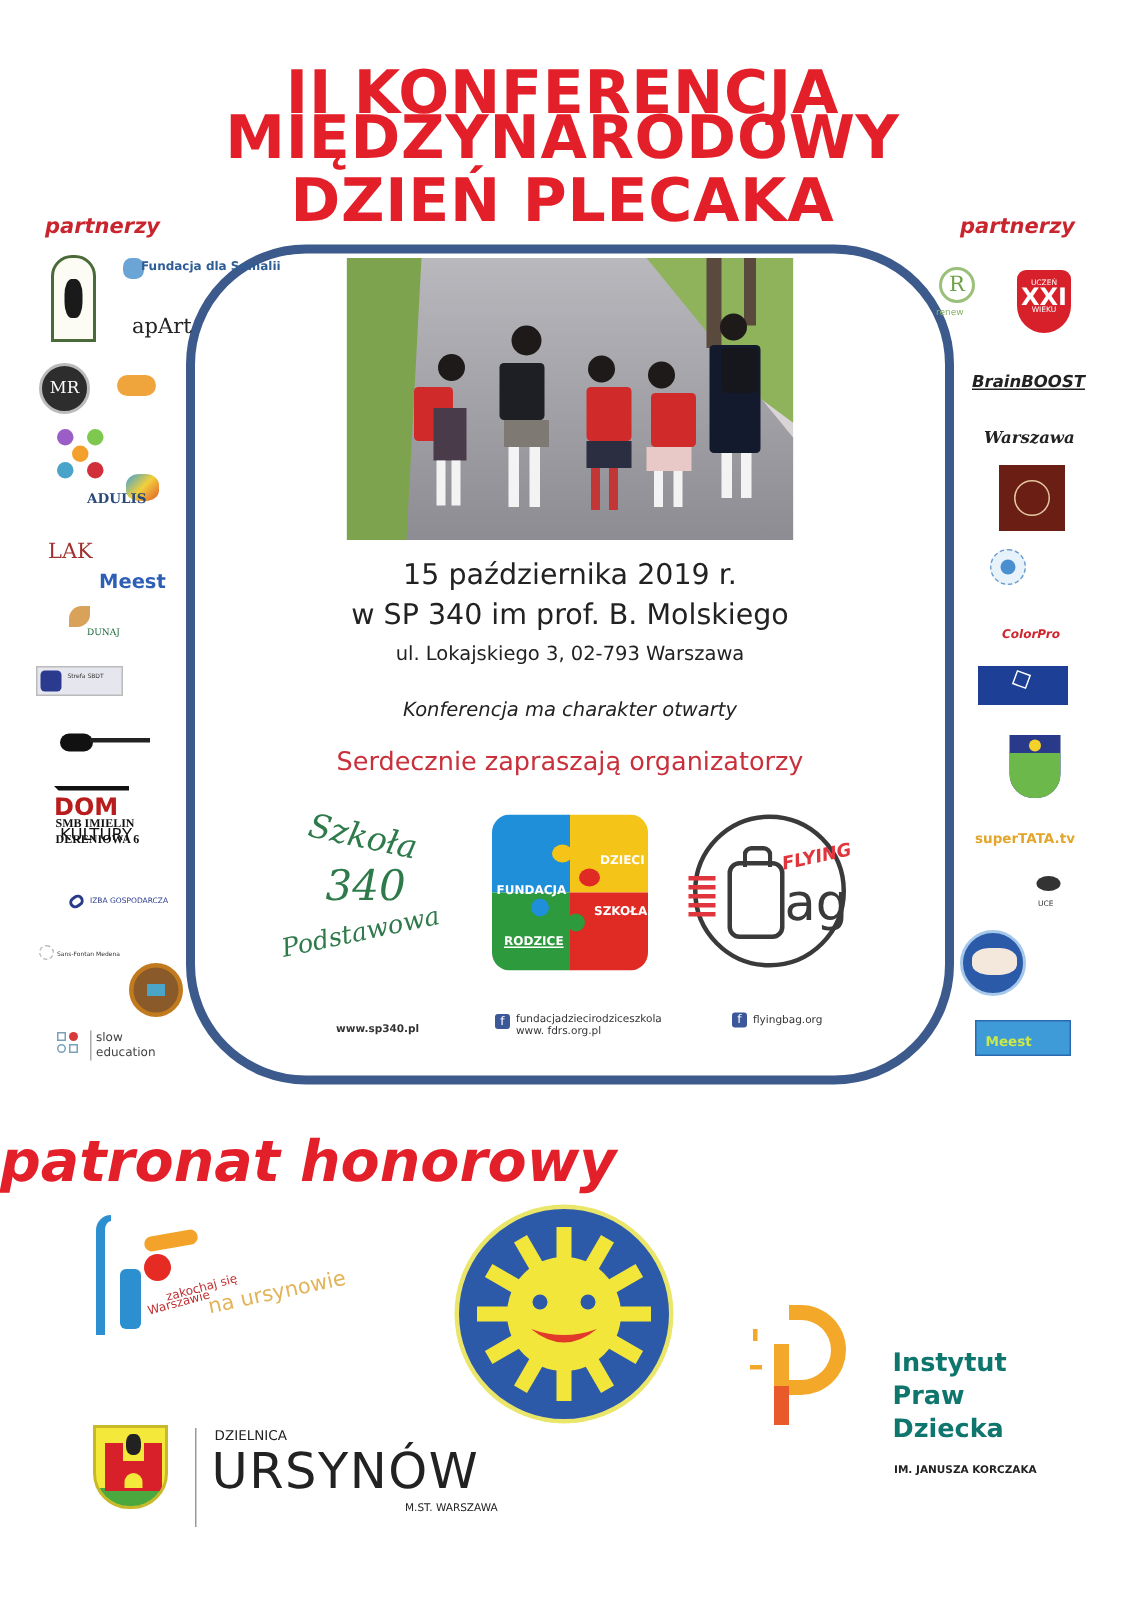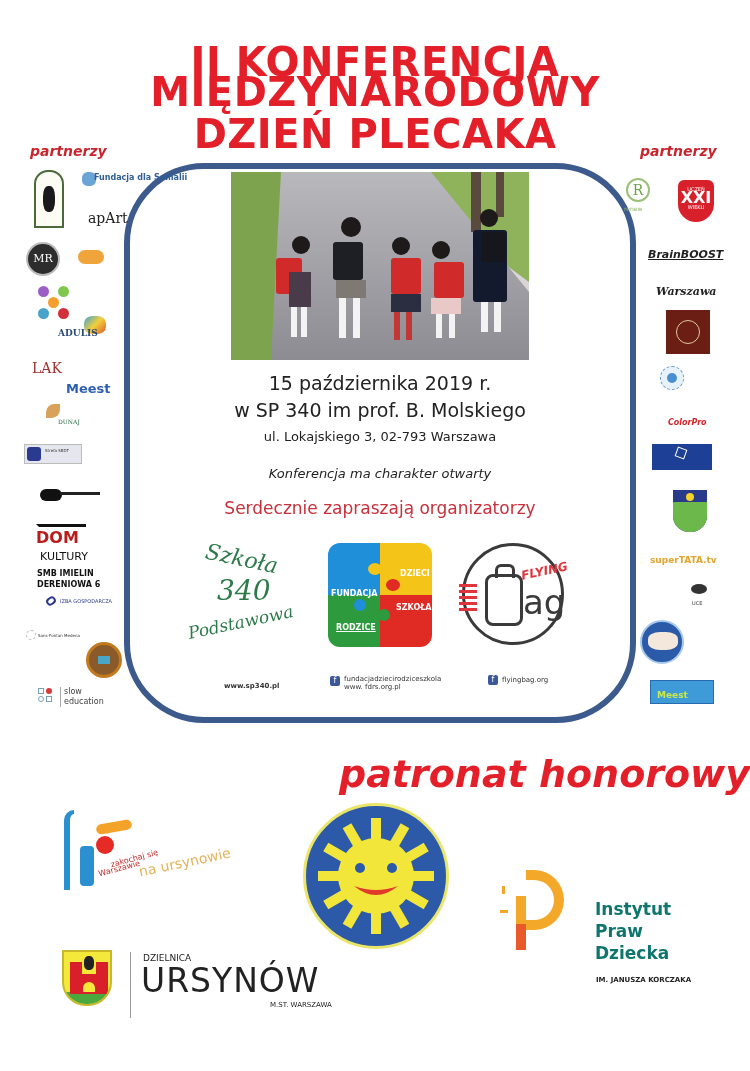--- a/index.html
+++ b/index.html
@@ -25,21 +25,21 @@
 
   .date { position: absolute; left: 0; width: 760px; text-align: center; font-family: "DejaVu Sans", sans-serif; color: #222; }
   .d1 { top: 372px; font-size: 19px; }
   .d2 { top: 399px; font-size: 19px; }
   .d3 { top: 429px; font-size: 13px; }
   .d4 { top: 466px; font-size: 13px; font-style: italic; }
   .d5 { top: 498px; font-size: 17px; color: #c8303b; }
 
   .tiny { font-size: 7px; color: #333; font-family: "DejaVu Sans", sans-serif; }
 
-  .patronat { position: absolute; left: 0; width: 750px; top: 752px; text-align: right;
+  .patronat { position: absolute; left: 0; width: 750px; top: 752px; text-align: left;
     color: #e3202a; font-size: 38px; font-weight: bold; font-style: italic; font-family: "DejaVu Sans", sans-serif; }
 
   .logo-txt { font-family: "DejaVu Sans", sans-serif; }
 </style>
 </head>
 <body>
 
 <div class="title t1">II KONFERENCJA</div>
 <div class="title t2">MIĘDZYNARODOWY</div>
 <div class="title t3">DZIEŃ PLECAKA</div>
@@ -180,21 +180,21 @@
 <div class="abs" style="left:40px; top:486px; width:62px; height:16px;">
   <div class="abs" style="left:0; top:3px; width:22px; height:12px; background:#111; border-radius:6px;"></div>
   <div class="abs" style="left:20px; top:6px; width:40px; height:3px; background:#222;"></div>
 </div>
 
 <div class="abs" style="left:36px; top:524px; width:50px; height:8px; border-top:3px solid #111; border-left:3px solid transparent;"></div>
 <div class="abs logo-txt" style="left:36px; top:528px; font-size:16px; font-weight:900; color:#b91c1c;">DOM</div>
 <div class="abs logo-txt" style="left:40px; top:551px; font-size:11px; color:#111; line-height:12px;">
   <div>KULTURY</div>
 </div>
-<div class="abs logo-txt" style="left:37px; top:568px; font-size:8px; font-weight:bold; color:#111; line-height:11px;">
+<div class="abs logo-txt" style="left:37px; top:543px; font-size:8px; font-weight:bold; color:#111; line-height:11px;font-family:Liberation Serif, serif;">
   <div>SMB IMIELIN</div>
   <div>DERENIOWA 6</div>
 </div>
 
 <div class="abs" style="left:46px; top:597px; width:10px; height:8px; border:2px solid #2a3a8a; border-radius:4px; transform:rotate(-35deg);"></div>
 <div class="abs tiny" style="left:60px; top:598px; font-size:5px; color:#2a3a8a;">IZBA GOSPODARCZA</div>
 
 <div class="abs" style="left:26px; top:630px; width:10px; height:10px; border:1px dashed #bbb; border-radius:50%;"></div>
 <div class="abs tiny" style="left:38px; top:633px; font-size:4px;">Sans-Fontan Medena</div>
 

